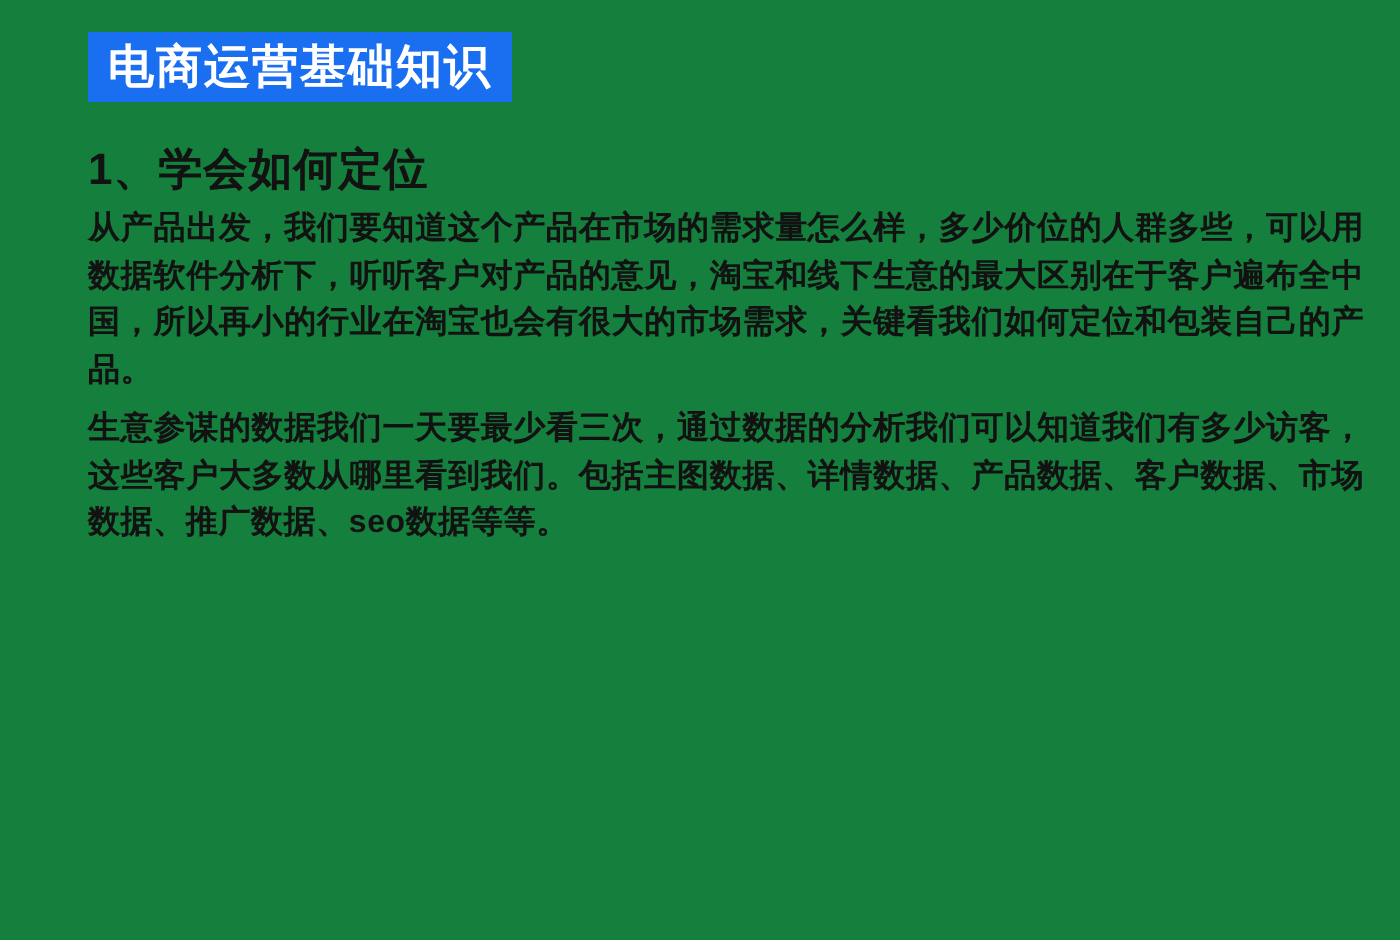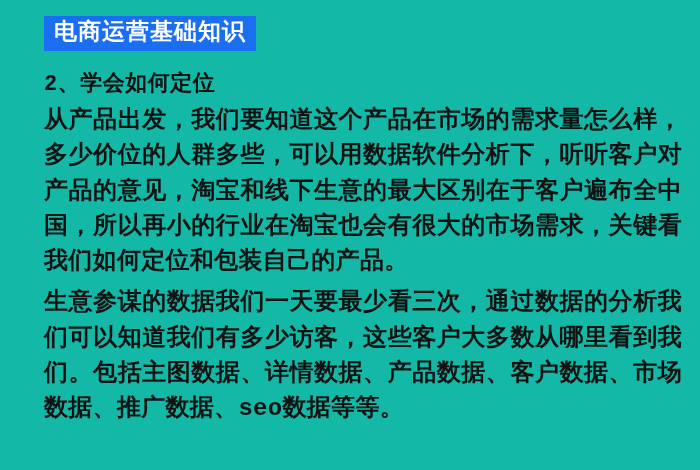--- a/index.html
+++ b/index.html
@@ -10,24 +10,23 @@
     width: 700px;
     height: 470px;
     background: #ffffff;
     font-family: "Liberation Sans", sans-serif;
     overflow: hidden;
   }
   .page {
     position: relative;
     width: 700px;
     height: 470px;
-    background: #14b8a6;
+    background: #15803d;
     box-sizing: border-box;
     padding: 16px 18px 0 44px;
-    font-family: Liberation Mono, monospace;
   }
   .title-wrap {
     display: inline-block;
     margin: 0 0 10px 0;
   }
   .title-badge {
     display: inline-block;
     background: #1a6ff0;
     color: #ffffff;
     font-size: 23px;
@@ -43,21 +42,21 @@
   .section-heading {
     font-size: 22px;
     font-weight: bold;
     color: #121212;
     line-height: 1.45;
     margin: 14px 0 2px 0;
     letter-spacing: 0.5px;
     white-space: nowrap;
   }
   .section-body {
-    font-size: 24px;
+    font-size: 16px;
     font-weight: bold;
     color: #121212;
     line-height: 1.47;
     letter-spacing: 0.3px;
     text-align: justify;
     text-justify: inter-ideograph;
     margin: 0;
   }
   .first-heading {
     margin-top: 8px;
@@ -66,21 +65,21 @@
 </head>
 <body>
 
 <div class="page">
 
   <div class="title-wrap">
     <span class="title-badge">电商运营基础知识</span>
   </div>
 
   <div class="section">
-    <div class="section-heading first-heading">2、学会如何定位</div>
+    <div class="section-heading first-heading">1、学会如何定位</div>
     <p class="section-body">从产品出发，我们要知道这个产品在市场的需求量怎么样，多少价位的人群多些，可以用数据软件分析下，听听客户对产品的意见，淘宝和线下生意的最大区别在于客户遍布全中国，所以再小的行业在淘宝也会有很大的市场需求，关键看我们如何定位和包装自己的产品。</p>
   </div>
 
   <div class="section">
     <p class="section-body">生意参谋的数据我们一天要最少看三次，通过数据的分析我们可以知道我们有多少访客，这些客户大多数从哪里看到我们。包括主图数据、详情数据、产品数据、客户数据、市场数据、推广数据、seo数据等等。</p>
   </div>
 
 </div>
 
 </body></html>

